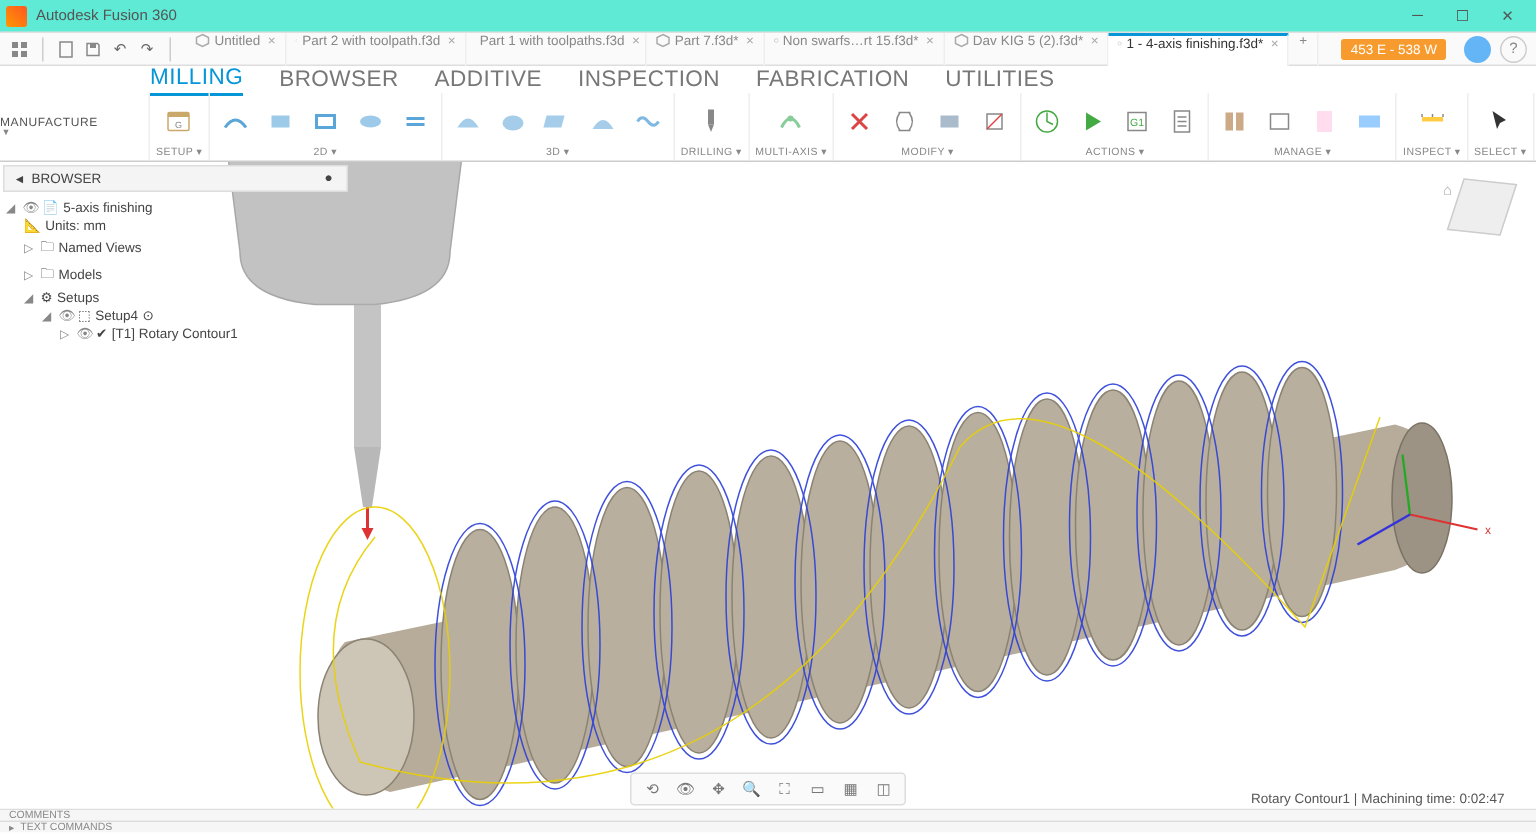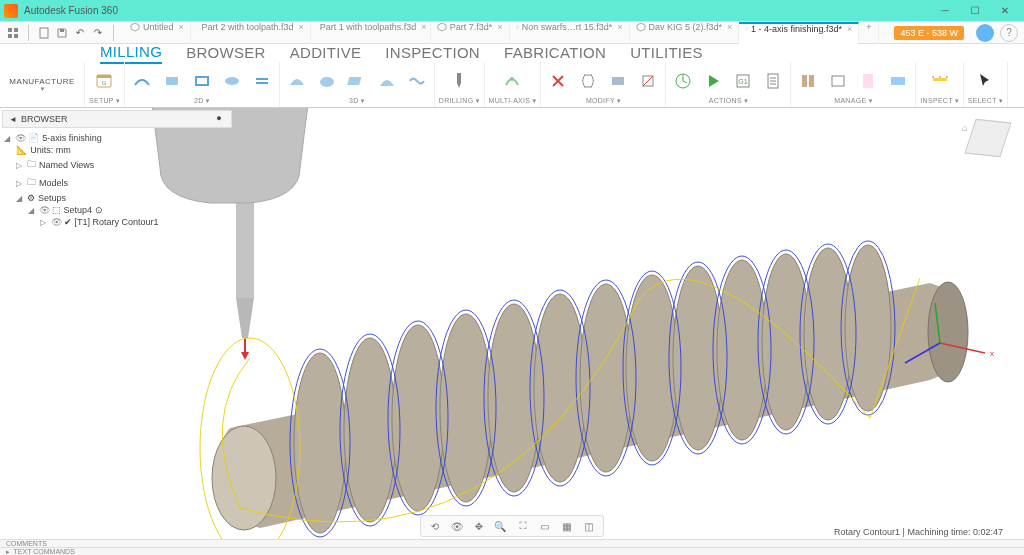--- a/index.html
+++ b/index.html
@@ -22,21 +22,21 @@
   .doc-tab .close { font-size: 9px; color: #aaa; margin-left: 2px; }
   .badge-orange { background: #f89b2e; color: #fff; padding: 2px 6px; font-size: 9px; border-radius: 2px; margin: 16px 6px; }
   .user-dot { width: 18px; height: 18px; border-radius: 50%; background: #64b5f6; margin: 0 6px; }
   .help { width: 18px; height: 18px; border: 1px solid #ccc; border-radius: 50%; display: flex; align-items: center; justify-content: center; font-size: 10px; color: #888; margin-right: 6px; }
   
   .ribbon-tabs { height: 18px; display: flex; align-items: center; font-size: 15px; padding-left: 100px; gap: 24px; color: #777; background: #fff; }
   .ribbon-tab { padding-bottom: 2px; letter-spacing: 0.3px; }
   .ribbon-tab.active { color: #0696d7; border-bottom: 2px solid #0696d7; }
   
   .ribbon { height: 46px; background: #fff; border-bottom: 1px solid #ccc; display: flex; align-items: stretch; }
-  .workspace { width: 85px; display: flex; flex-direction: column; align-items: center; justify-content: center; font-size: 8px; color: #555; border-right: 1px solid #eee; }
+  .workspace { width: 100px; display: flex; flex-direction: column; justify-content: center; font-size: 8px; color: #555; border-right: 1px solid #eee; }
   .workspace .ws-label { letter-spacing: 0.4px; }
   .rib-group { display: flex; flex-direction: column; align-items: center; border-right: 1px solid #eee; padding: 2px 4px; }
   .rib-icons { display: flex; gap: 4px; flex: 1; align-items: center; }
   .rib-btn { width: 26px; height: 26px; display: flex; align-items: center; justify-content: center; border-radius: 2px; }
   .rib-btn svg { width: 20px; height: 20px; }
   .rib-label { font-size: 7px; color: #888; letter-spacing: 0.3px; }
   .dd { font-size: 6px; color: #888; margin-left: 1px; }
   
   .main { position: relative; height: 431px; background: #fff; }
   .canvas { position: absolute; inset: 0; }

